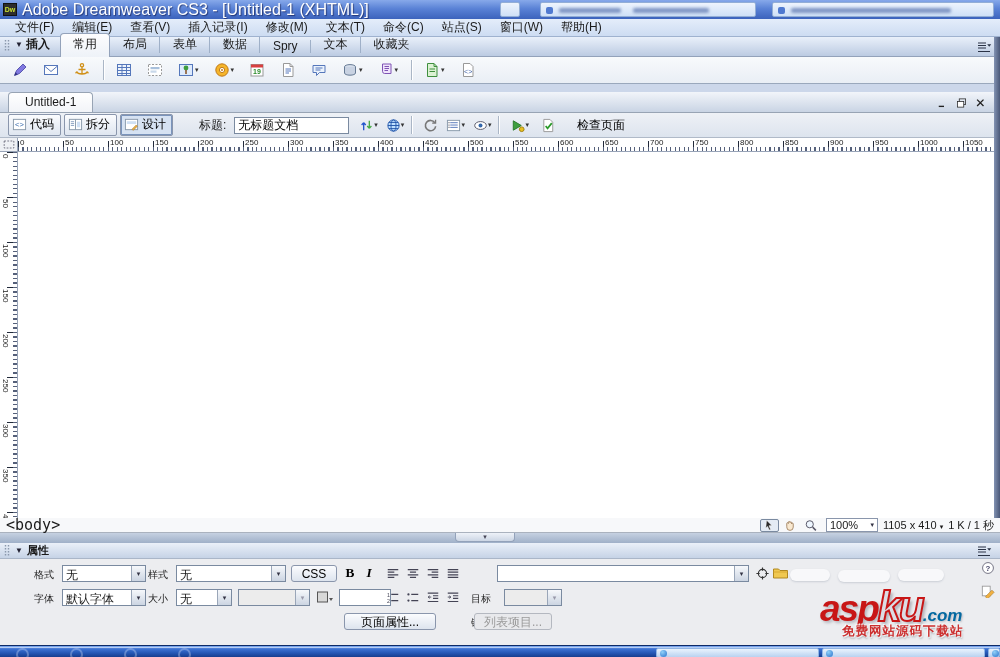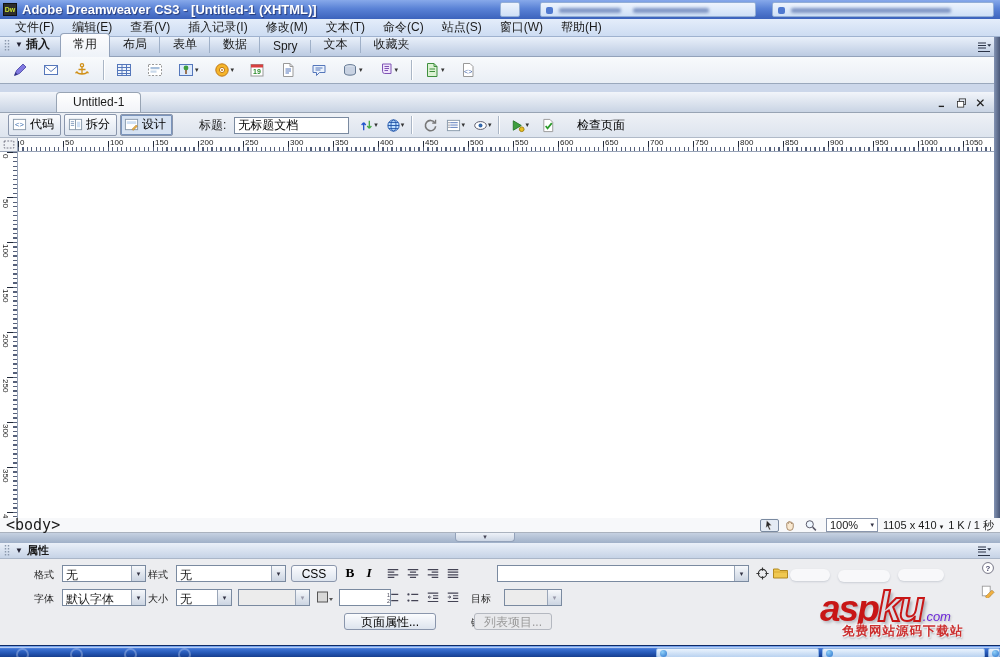--- a/index.html
+++ b/index.html
@@ -8,21 +8,21 @@
          background:#ccd5e6; position:relative; }
   .abs { position:absolute; }
 
   
   #titlebar { left:0; top:0; width:1000px; height:19px;
     background:linear-gradient(#87a9ea 0%,#5a82d6 45%,#3c63bc 100%);
     display:flex; align-items:center; padding-left:3px; }
   #app-icon { width:14px; height:13px; background:#2d2d2d; border:1px solid #111;
     color:#c8e034; font-size:7px; font-weight:bold; display:flex; align-items:center;
     justify-content:center; margin-right:5px; }
-  #title-text { color:#fff; font-weight:bold; font-size:13px; text-shadow:1px 1px 1px rgba(0,0,40,.5); }
+  #title-text { color:#fff; font-weight:normal; font-size:16px; text-shadow:1px 1px 1px rgba(0,0,40,.5); }
   .ghost-win { top:2px; height:15px; background:linear-gradient(#eef4fd,#cfe0f7);
     border:1px solid #93aed6; border-radius:2px; overflow:hidden; }
   .ghost-win .gdot { position:absolute; left:5px; top:4px; width:7px; height:7px;
     border-radius:2px; background:#4f79d0; filter:blur(.5px); }
   .ghost-win .gl { position:absolute; top:5px; height:5px; background:#8096c4;
     border-radius:2px; filter:blur(1.6px); }
 
   
   #menubar { left:0; top:19px; width:1000px; height:18px;
     background:linear-gradient(#e4edfa,#cddcf2); border-bottom:1px solid #9fb2cf;
@@ -53,21 +53,21 @@
   .dd { font-size:7px; color:#333; }
   .tsep { width:1px; height:20px; background:#aab6c6; box-shadow:1px 0 0 #fff;
     margin:0 8px 0 2px; }
   #instools-opt { position:absolute; right:8px; top:40px; }
 
   #appgap { left:0; top:84px; width:1000px; height:8px; background:#ccd7ea; }
 
   
   #doctabrow { left:0; top:92px; width:996px; height:21px;
     background:linear-gradient(#f2f5fa,#c9d4e4); border-bottom:1px solid #98a4b4;
-    display:flex; align-items:flex-end;padding-left:48px; }
+    display:flex; align-items:flex-end; }
   #doc-tab { margin-left:8px; background:linear-gradient(#ffffff,#f2f4f8);
     border:1px solid #98a4b4; border-bottom:none; border-radius:4px 4px 0 0;
     padding:2px 16px 3px; font-size:12px; }
   #docwin-controls { position:absolute; right:12px; top:96px; display:flex; gap:4px; }
   .wc-btn { width:15px; height:13px; display:flex; align-items:center; justify-content:center; }
 
   
   #doctoolbar { left:0; top:113px; width:1000px; height:25px;
     background:linear-gradient(#eef1f6,#dde4ee); border-bottom:1px solid #b0bac8;
     display:flex; align-items:center; padding-left:8px; gap:4px; }
@@ -167,21 +167,21 @@
 
   
   #watermark { position:absolute; right:0; top:586px; width:180px; z-index:40; line-height:1;
     pointer-events:none; }
   #wm-line1 { display:flex; align-items:baseline; }
   #wm-asp { font-style:italic; font-weight:900; font-size:37px; color:#c81616;
     letter-spacing:-2px; text-shadow:2px 2px 3px rgba(140,140,150,.55); }
   #wm-ku { font-style:italic; font-weight:900; font-size:42px; color:#dbdde4;
     letter-spacing:-2px; -webkit-text-stroke:2px #c81616;
     text-shadow:3px 3px 3px rgba(140,140,150,.6); }
-  #wm-com { font-style:italic; font-weight:normal; font-size:13px; color:#6d28d9;
+  #wm-com { font-style:italic; font-weight:bold; font-size:17px; color:#0369a1;
     text-shadow:1px 1px 2px rgba(140,140,150,.5); }
   #wm-tagline { font-size:12.5px; font-weight:bold; color:#cc3030; letter-spacing:1px;
     text-shadow:1px 1px 0 #f0f0f0,-1px -1px 0 #f8f8f8,1px 2px 2px rgba(120,120,130,.6);
     margin:-3px 0 0 22px; }
 
   
   #taskbar { left:0; top:645px; width:1000px; height:12px;
     background:linear-gradient(#7fabf2 0%,#3a6fd0 30%,#2456b4 65%,#173e8e 100%);
     border-top:1px solid #0e2a66; }
   #taskbar::before { content:""; position:absolute; left:0; right:0; top:1px; height:1px;

